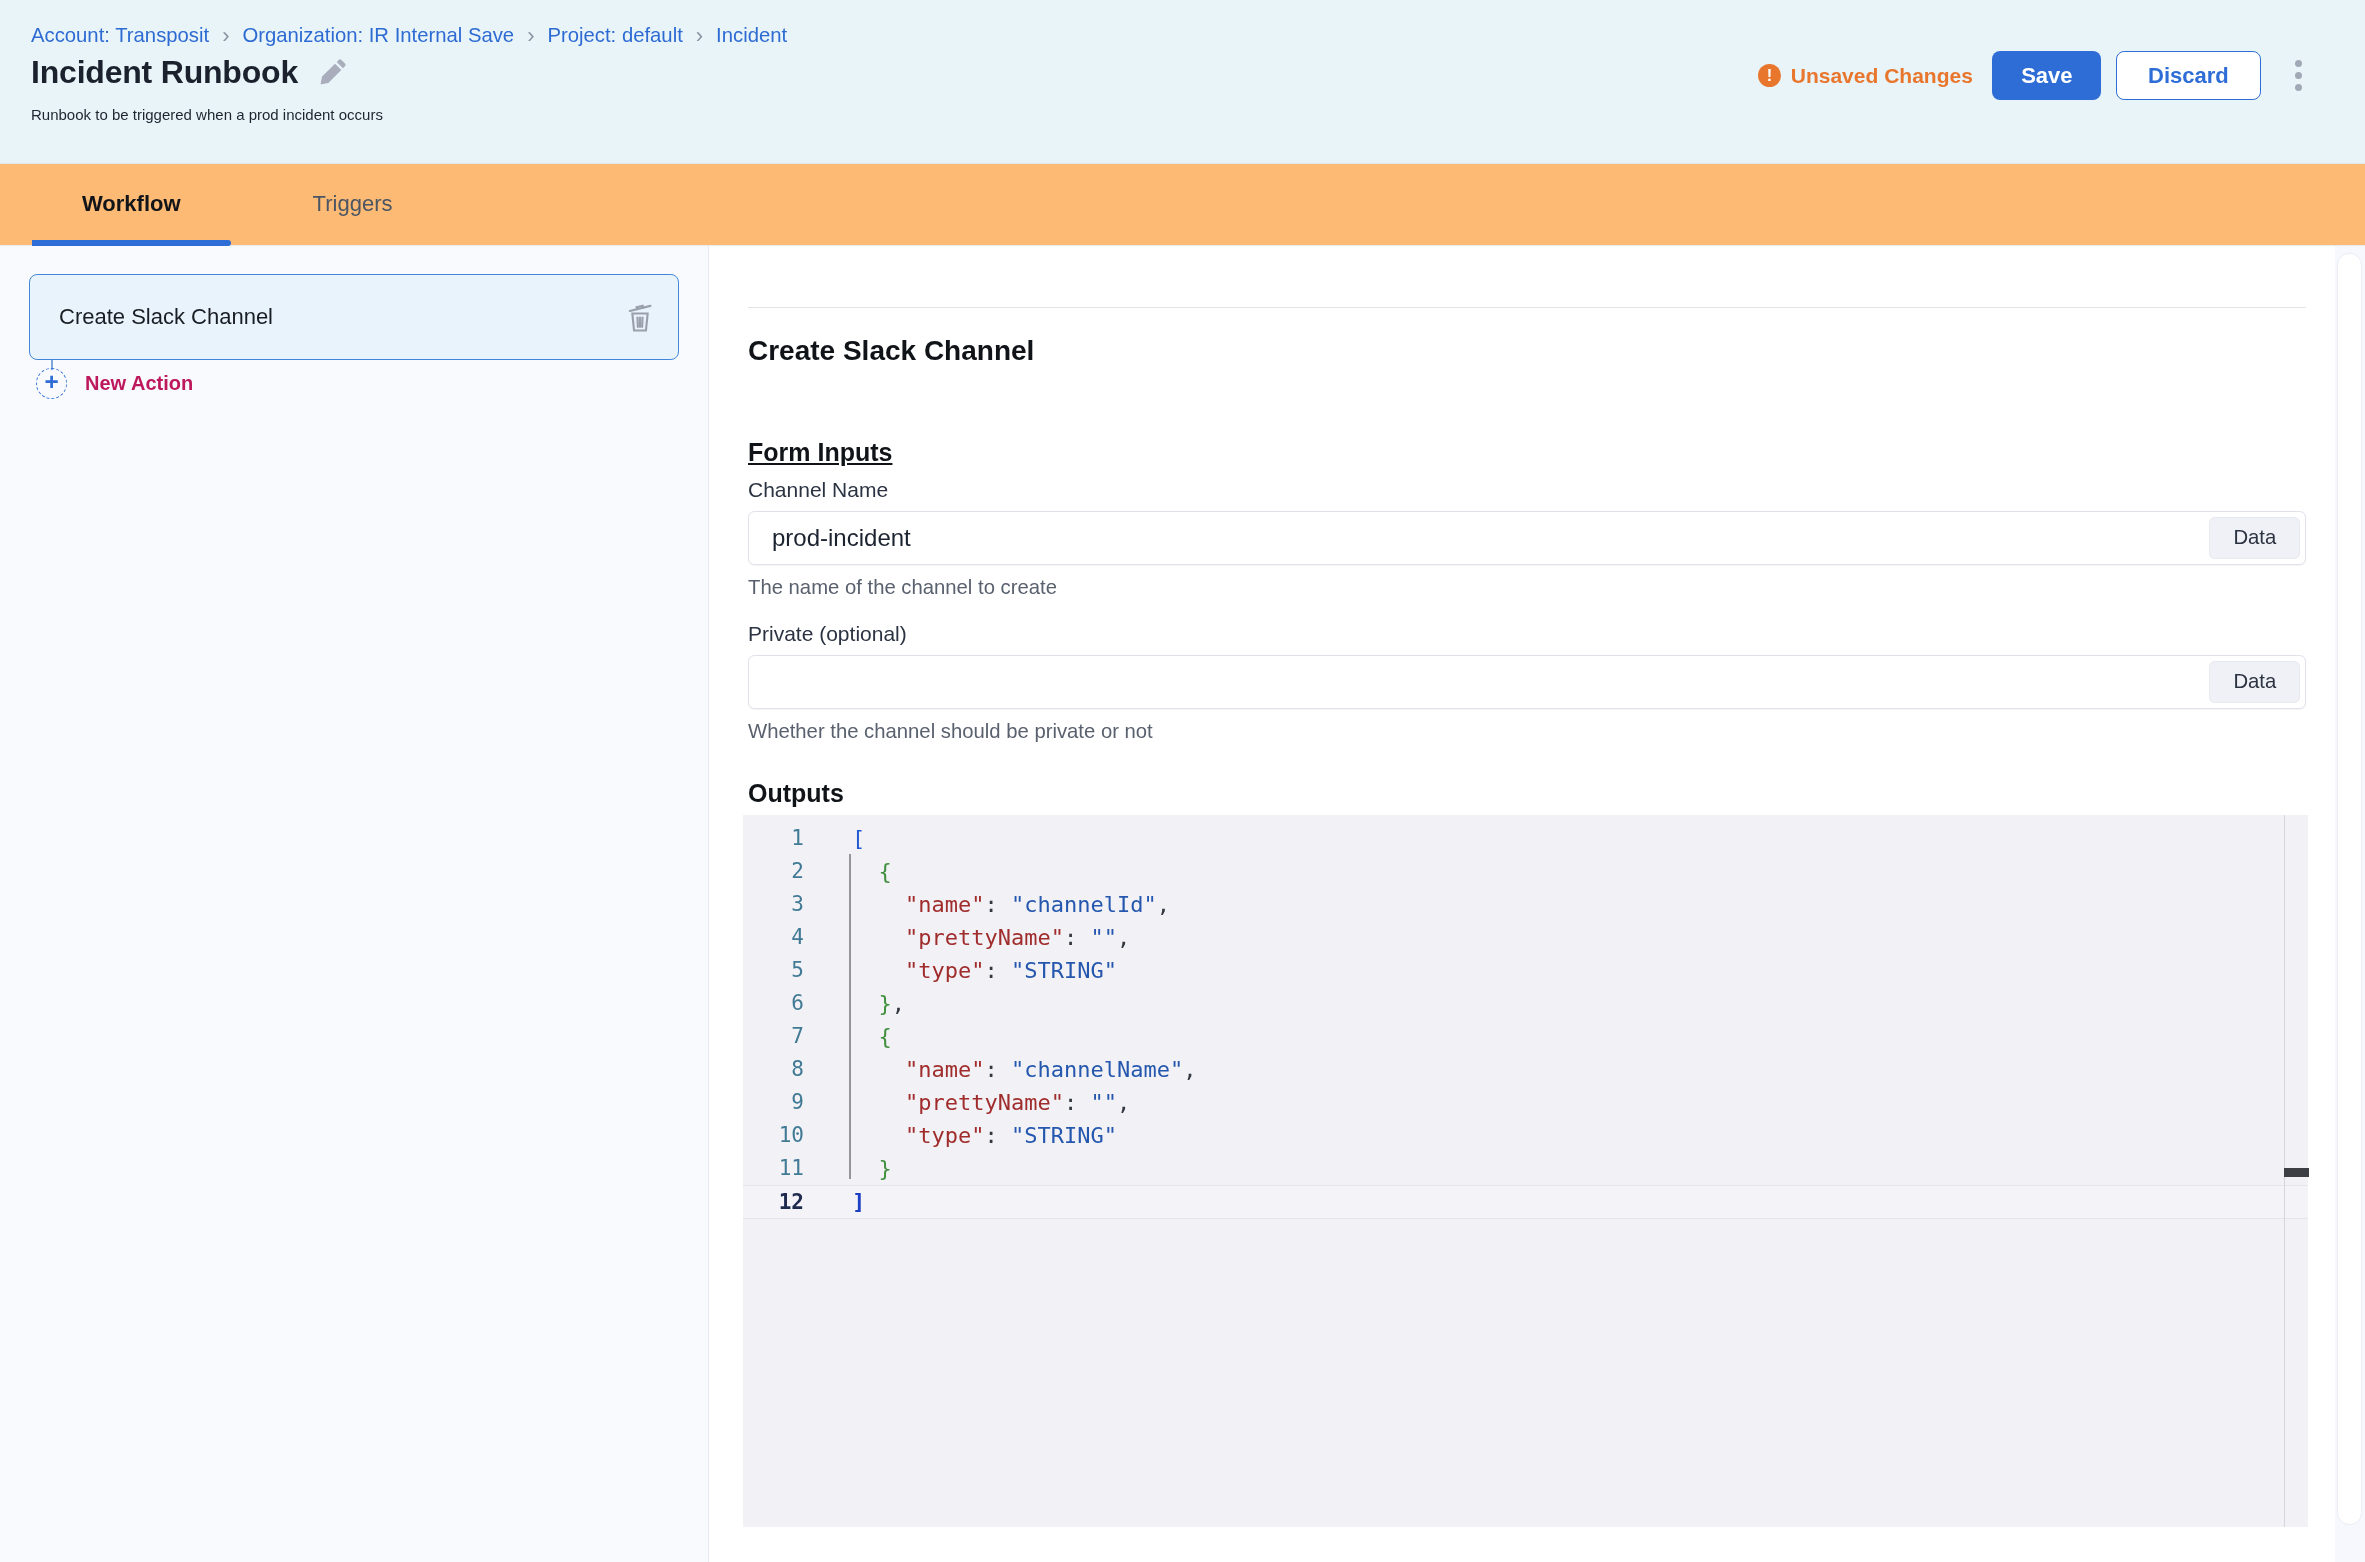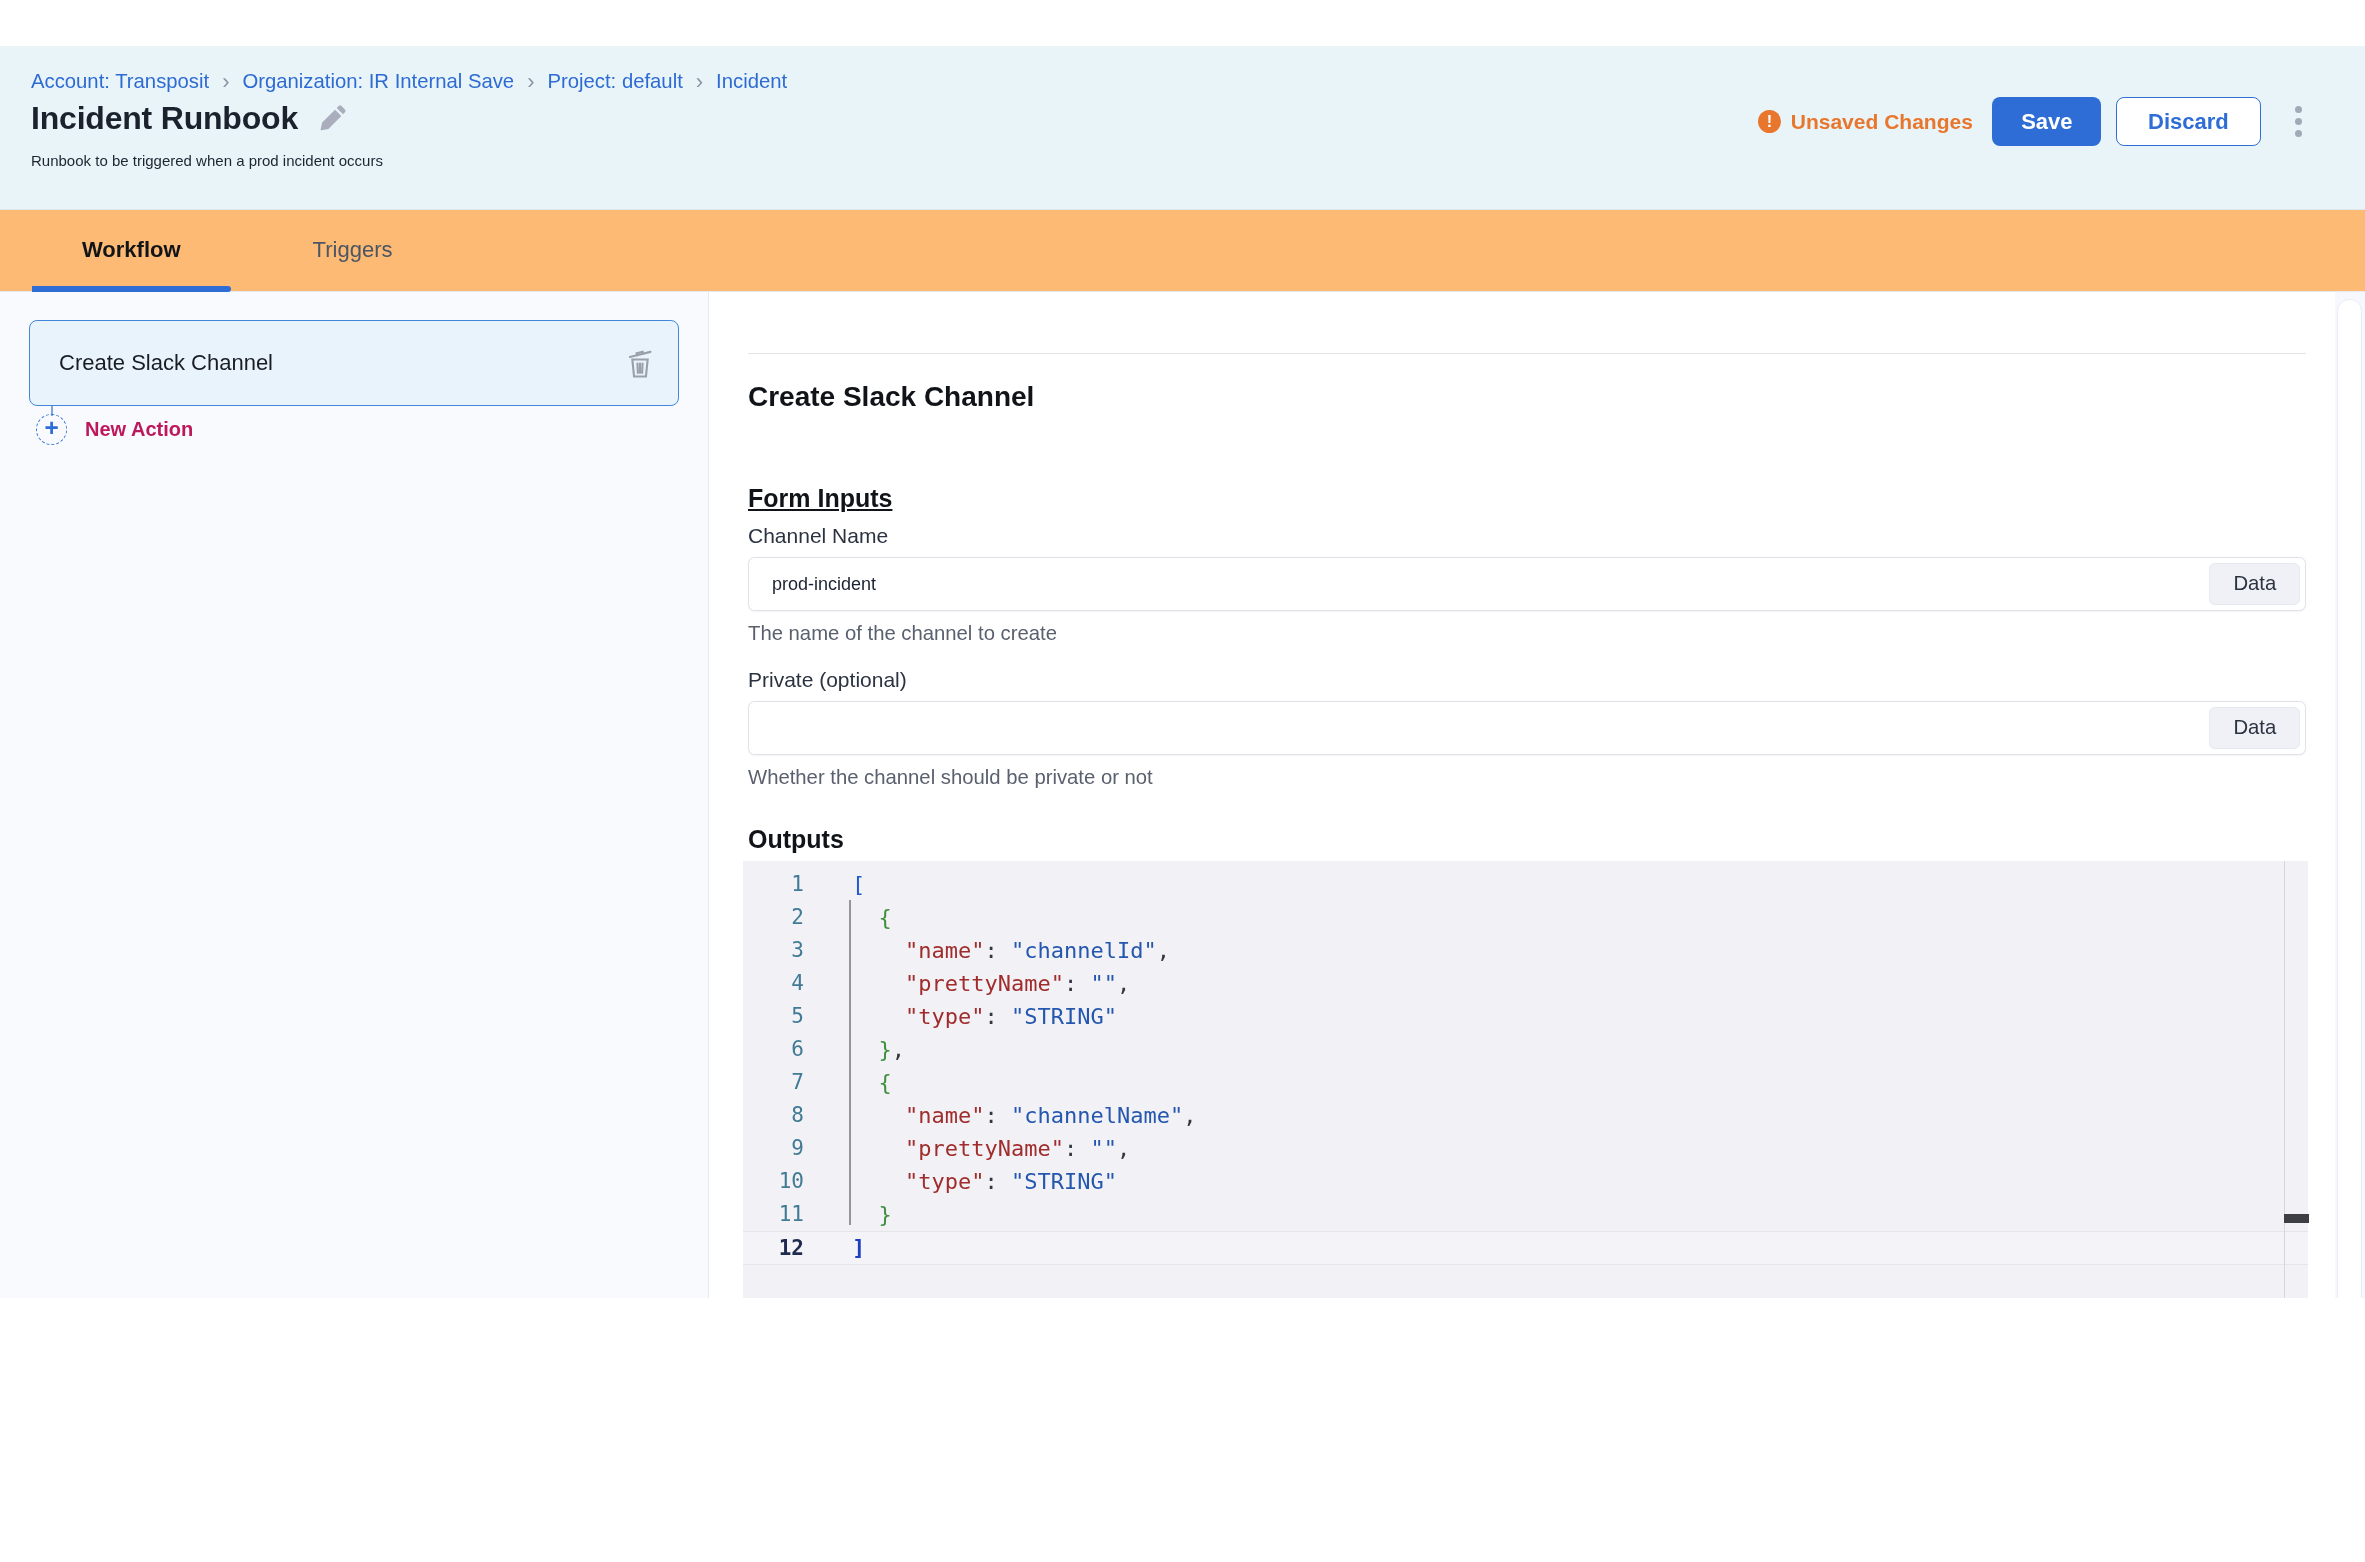--- a/index.html
+++ b/index.html
@@ -1,17 +1,17 @@
 <!DOCTYPE html>
 <html style="font-size:13px"><head>
 <meta charset="utf-8">
 <style>
   * { margin:0; padding:0; box-sizing:border-box; }
   html,body { background:#ffffff; font-family:"Liberation Sans", sans-serif; }
-  .page { position:relative; width:2366px; height:1252px; overflow:hidden; background:#ffffff;margin-top:46px; }
+  .page { position:relative; width:2366px; height:1562px; overflow:hidden; background:#ffffff; }
 
   
   .topbar { position:absolute; left:0; top:0; width:2366px; height:164px;
             background:#e9f4f9; border-bottom:0.8px solid #dfe8ec; }
   .breadcrumb { position:absolute; left:31px; top:24.4px; font-size:20.3px; display:flex; align-items:center; }
   .crumb { color:#2d6bd3; cursor:pointer; text-decoration:none; }
   .crumb-sep { color:#8a94a4; margin:0 13px; font-size:22px; line-height:1; }
   .title-row { position:absolute; left:31px; top:54px; display:flex; align-items:center; gap:19.5px; }
   .title-row h1 { font-size:32px; font-weight:700; color:#1b222e; letter-spacing:-0.2px; }
   .edit-btn { width:29px; height:29px; cursor:pointer; display:inline-flex; }
@@ -60,21 +60,21 @@
   .desc { position:absolute; left:38px; top:130px; font-size:22px; color:#1c2431; }
   .h-form { position:absolute; left:38px; top:192px; font-size:25px; font-weight:700; color:#101418;text-decoration:underline; }
   .h-out  { position:absolute; left:38px; top:533px; font-size:25px; font-weight:700; color:#101418; }
 
   .field { position:absolute; left:38px; width:1558px; height:122px; }
   .field.f0 { top:232px; }
   .field.f1 { top:376px; }
   .field .flabel { font-size:21px; color:#2b3342; }
   .input-row { position:absolute; left:0; top:33px; width:1558px; height:54px; }
   .input-row input { width:100%; height:100%; border:1.2px solid #dfe2e9; border-radius:6.5px; background:#ffffff;
-                     font-size:18px; color:#1b2230; padding:0 114px 0 23px; font-family:inherit;
+                     font-size:24px; color:#1b2230; padding:0 114px 0 23px; font-family:inherit;
                      box-shadow:0 0.8px 1.6px rgba(16,24,40,0.05); outline:none; }
   .data-btn { position:absolute; right:5.7px; top:5.7px; width:91px; height:42px; background:#f0f1f6;
               border:0.8px solid #e7e8f0; border-radius:5.7px; font-size:20.3px; font-weight:500; color:#2b3240;
               font-family:inherit; cursor:pointer; }
   .fhelp { position:absolute; left:0; top:98px; font-size:20.3px; color:#59606e; }
 
   
   .editor { position:absolute; left:33px; top:569px; width:1565px; height:712px; background:#f1f1f6;
             font-family:"DejaVu Sans Mono", monospace; }
   .code-lines { position:absolute; left:0; top:6.5px; width:100%; }

